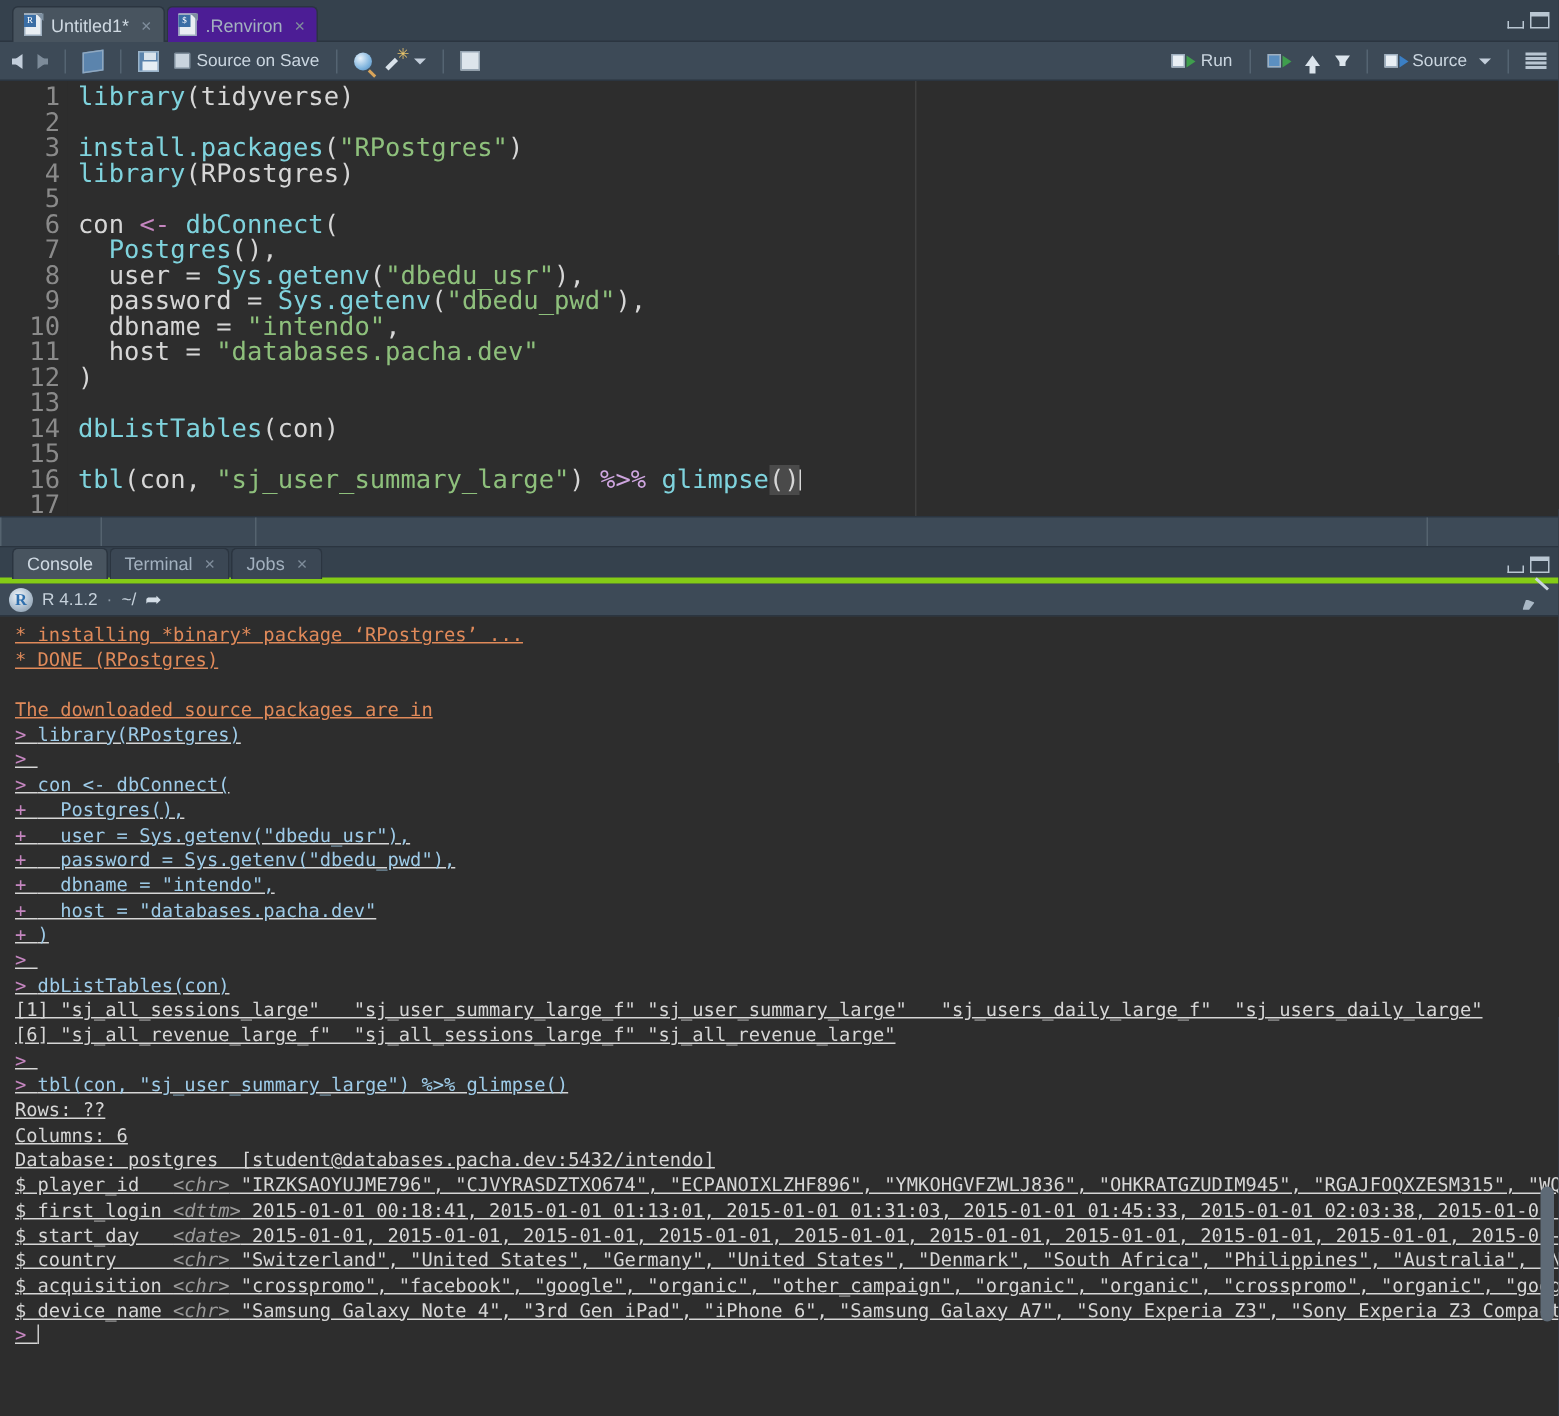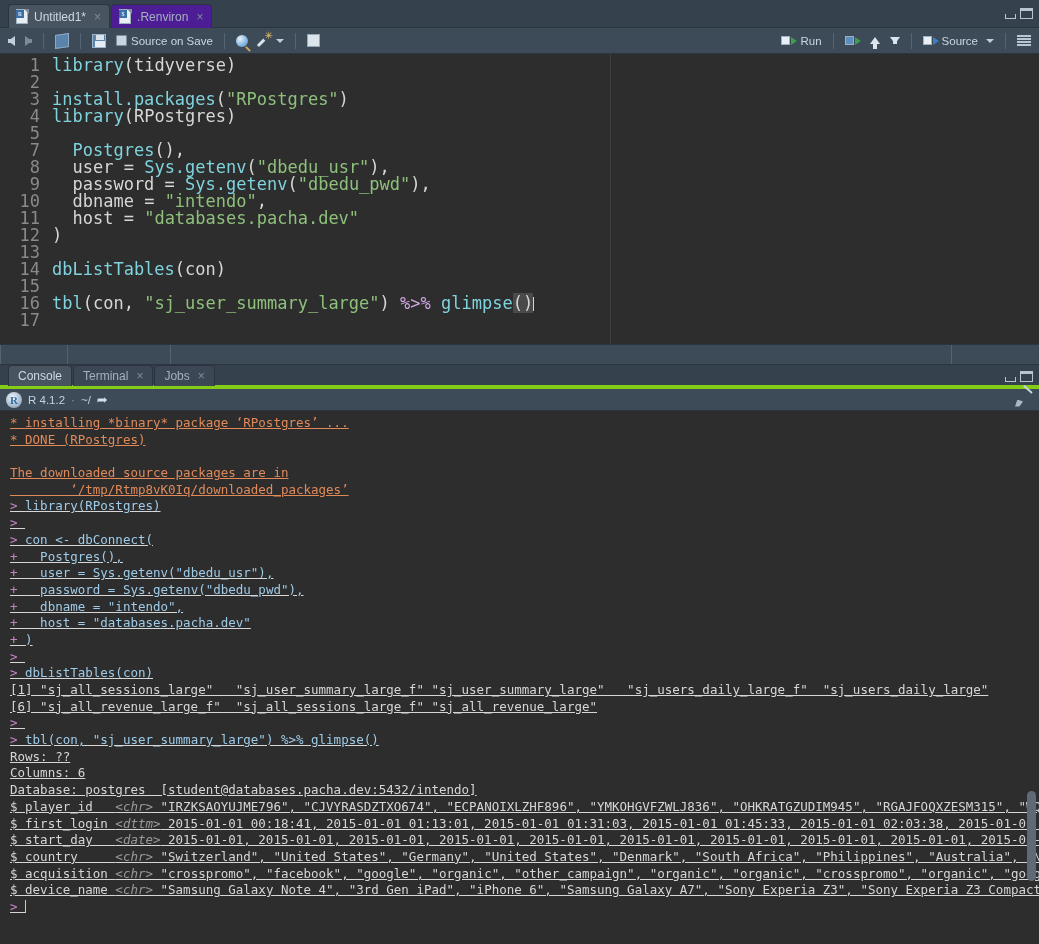--- a/index.html
+++ b/index.html
@@ -269,20 +269,21 @@
 
     <div class="editor">
       <div class="gutter"></div>
       <div class="margin-line"></div>
       <div class="code-area" id="code-area">
           <div class="cline"><span class="lno">1</span><span class="ctext"><span class="k-fn">library</span><span class="k-paren">(</span><span class="k-id">tidyverse</span><span class="k-paren">)</span></span></div>
           <div class="cline"><span class="lno">2</span><span class="ctext"></span></div>
           <div class="cline"><span class="lno">3</span><span class="ctext"><span class="k-fn">install.packages</span><span class="k-paren">(</span><span class="k-str">"RPostgres"</span><span class="k-paren">)</span></span></div>
           <div class="cline"><span class="lno">4</span><span class="ctext"><span class="k-fn">library</span><span class="k-paren">(</span><span class="k-id">RPostgres</span><span class="k-paren">)</span></span></div>
           <div class="cline"><span class="lno">5</span><span class="ctext"></span></div>
+          <div class="cline"><span class="lno">6</span><span class="ctext"><span class="k-id">con </span><span class="k-kw">&lt;-</span><span class="k-id"> </span><span class="k-fn">dbConnect</span><span class="k-paren">(</span></span></div>
           <div class="cline"><span class="lno">7</span><span class="ctext"><span class="k-id">  </span><span class="k-fn">Postgres</span><span class="k-paren">(),</span></span></div>
           <div class="cline"><span class="lno">8</span><span class="ctext"><span class="k-id">  user </span><span class="k-op">=</span><span class="k-id"> </span><span class="k-fn">Sys.getenv</span><span class="k-paren">(</span><span class="k-str">"dbedu_usr"</span><span class="k-paren">),</span></span></div>
           <div class="cline"><span class="lno">9</span><span class="ctext"><span class="k-id">  password </span><span class="k-op">=</span><span class="k-id"> </span><span class="k-fn">Sys.getenv</span><span class="k-paren">(</span><span class="k-str">"dbedu_pwd"</span><span class="k-paren">),</span></span></div>
           <div class="cline"><span class="lno">10</span><span class="ctext"><span class="k-id">  dbname </span><span class="k-op">=</span><span class="k-id"> </span><span class="k-str">"intendo"</span><span class="k-paren">,</span></span></div>
           <div class="cline"><span class="lno">11</span><span class="ctext"><span class="k-id">  host </span><span class="k-op">=</span><span class="k-id"> </span><span class="k-str">"databases.pacha.dev"</span></span></div>
           <div class="cline"><span class="lno">12</span><span class="ctext"><span class="k-paren">)</span></span></div>
           <div class="cline"><span class="lno">13</span><span class="ctext"></span></div>
           <div class="cline"><span class="lno">14</span><span class="ctext"><span class="k-fn">dbListTables</span><span class="k-paren">(</span><span class="k-id">con</span><span class="k-paren">)</span></span></div>
           <div class="cline"><span class="lno">15</span><span class="ctext"></span></div>
           <div class="cline"><span class="lno">16</span><span class="ctext"><span class="k-fn">tbl</span><span class="k-paren">(</span><span class="k-id">con, </span><span class="k-str">"sj_user_summary_large"</span><span class="k-paren">)</span><span class="k-pipe"> %&gt;% </span><span class="k-fn">glimpse</span><span class="k-hl k-paren">()</span><span class="cursor"></span></span></div>
@@ -345,21 +346,20 @@
           <span class="head"></span>
       </span>
     </div>
 
     <div class="console-body">
       <div id="console-lines">
           <div class="oline o-err">* installing *binary* package ‘RPostgres’ ...</div>
           <div class="oline o-err">* DONE (RPostgres)</div>
           <div class="oline o-plain"></div>
           <div class="oline o-err">The downloaded source packages are in</div>
-          <div class="oline o-err">        ‘/tmp/Rtmp8vK0Iq/downloaded_packages’</div>
           <div class="oline"><span class="o-prompt">&gt; </span><span class="o-in">library(RPostgres)</span></div>
           <div class="oline"><span class="o-prompt">&gt; </span></div>
           <div class="oline"><span class="o-prompt">&gt; </span><span class="o-in">con &lt;- dbConnect(</span></div>
           <div class="oline"><span class="o-prompt">+ </span><span class="o-in">  Postgres(),</span></div>
           <div class="oline"><span class="o-prompt">+ </span><span class="o-in">  user = Sys.getenv("dbedu_usr"),</span></div>
           <div class="oline"><span class="o-prompt">+ </span><span class="o-in">  password = Sys.getenv("dbedu_pwd"),</span></div>
           <div class="oline"><span class="o-prompt">+ </span><span class="o-in">  dbname = "intendo",</span></div>
           <div class="oline"><span class="o-prompt">+ </span><span class="o-in">  host = "databases.pacha.dev"</span></div>
           <div class="oline"><span class="o-prompt">+ </span><span class="o-in">)</span></div>
           <div class="oline"><span class="o-prompt">&gt; </span></div>

